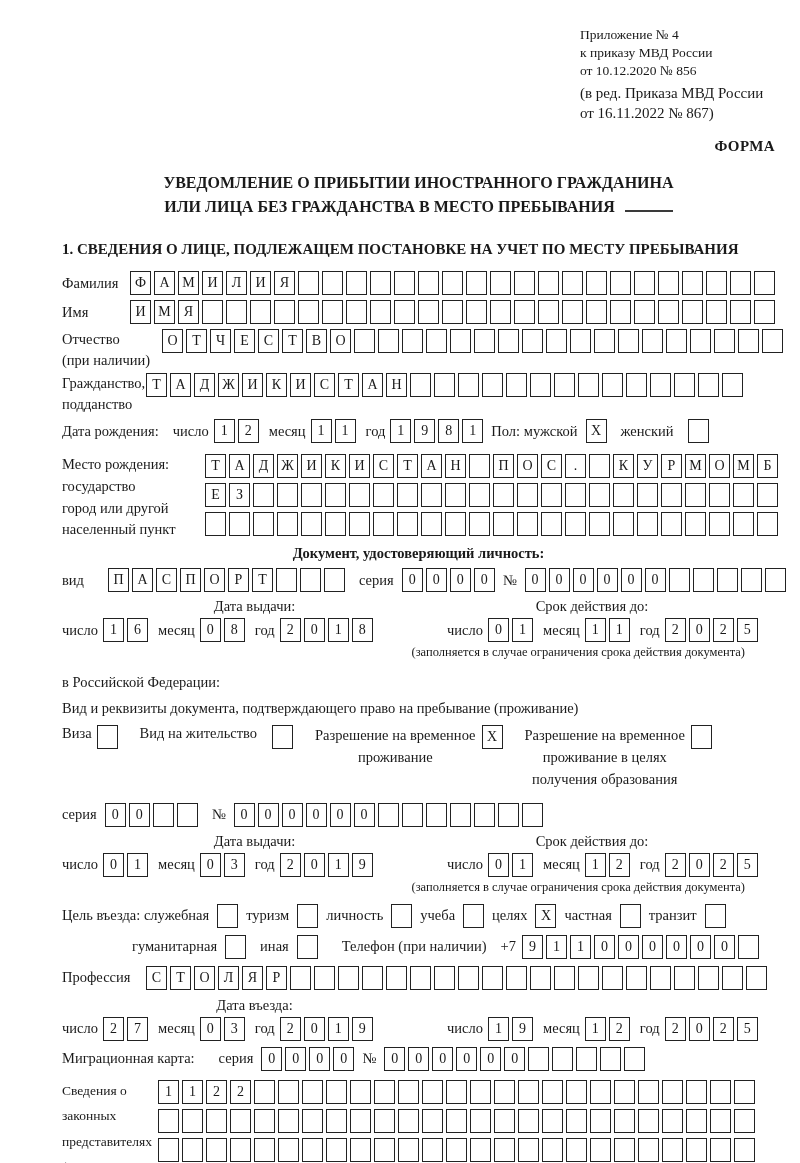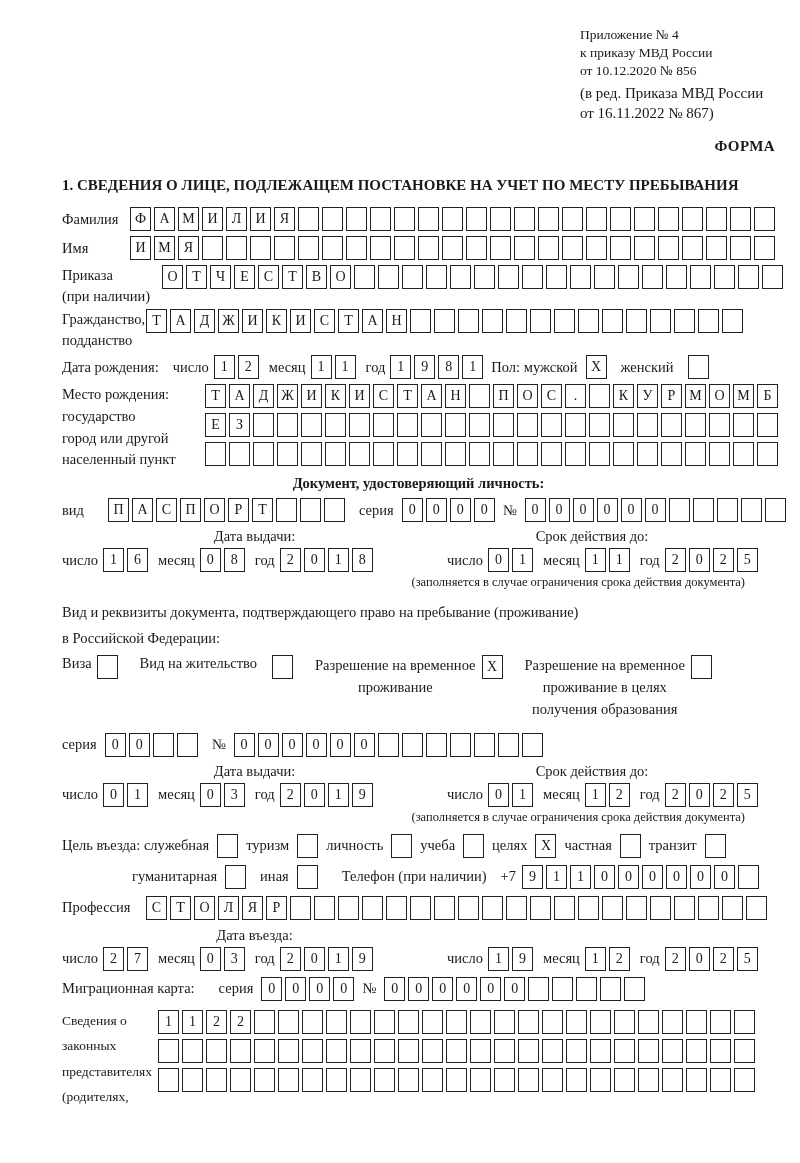--- a/index.html
+++ b/index.html
@@ -63,20 +63,26 @@
     <div>Приложение № 4</div>
     <div>к приказу МВД России</div>
     <div>от 10.12.2020 № 856</div>
     <div class="small">
       <div>(в ред. Приказа МВД России</div>
       <div>от 16.11.2022 № 867)</div>
     </div>
   </div>
   <div class="forma">ФОРМА</div>
 
+  <div class="title">
+    <div>УВЕДОМЛЕНИЕ О ПРИБЫТИИ ИНОСТРАННОГО ГРАЖДАНИНА</div>
+    <div>
+      <span>ИЛИ ЛИЦА БЕЗ ГРАЖДАНСТВА В МЕСТО ПРЕБЫВАНИЯ</span><span class="title-underline"></span>
+    </div>
+  </div>
 
   <div class="sec-heading">1. СВЕДЕНИЯ О ЛИЦЕ, ПОДЛЕЖАЩЕМ ПОСТАНОВКЕ НА УЧЕТ ПО МЕСТУ ПРЕБЫВАНИЯ</div>
 
   <div class="row">
     <span class="lbl w68">Фамилия</span>
     <span class="cells">
         <span class="cell">Ф</span>
         <span class="cell">А</span>
         <span class="cell">М</span>
         <span class="cell">И</span>
@@ -134,21 +140,21 @@
         <span class="cell"></span>
         <span class="cell"></span>
         <span class="cell"></span>
         <span class="cell"></span>
         <span class="cell"></span>
       </span>
   </div>
 
   <div class="row top" style="margin-bottom:2px;">
     <span class="ml w100">
-      <span>Приказа</span>
+      <span>Отчество</span>
       <span>(при наличии)</span>
     </span>
     <span class="cells">
         <span class="cell">О</span>
         <span class="cell">Т</span>
         <span class="cell">Ч</span>
         <span class="cell">Е</span>
         <span class="cell">С</span>
         <span class="cell">Т</span>
         <span class="cell">В</span>
@@ -201,21 +207,21 @@
         <span class="cell"></span>
         <span class="cell"></span>
         <span class="cell"></span>
         <span class="cell"></span>
         <span class="cell"></span>
         <span class="cell"></span>
         <span class="cell"></span>
       </span>
   </div>
 
-  <div class="row" style="margin-bottom:5px;">
+  <div class="row" style="margin-bottom:11px;">
     <span class="lbl">Дата рождения:</span>
     <span class="gap14"></span>
     <span class="dg-lbl">число</span>
     <span class="cells">
         <span class="cell">1</span>
         <span class="cell">2</span>
       </span>
     <span class="dg-lbl mid">месяц</span>
     <span class="cells">
         <span class="cell">1</span>
@@ -414,22 +420,22 @@
       <span class="cells">
           <span class="cell">2</span>
           <span class="cell">0</span>
           <span class="cell">2</span>
           <span class="cell">5</span>
         </span>
     </span>
   </div>
   <div class="note">(заполняется в случае ограничения срока действия документа)</div>
 
+  <div class="intro">в Российской Федерации:</div>
   <div class="intro">Вид и реквизиты документа, подтверждающего право на пребывание (проживание)</div>
-  <div class="intro">в Российской Федерации:</div>
 
   <div class="cbrow">
     <span class="cbg">
       <span class="lbl">Виза</span>
       <span class="cells">
           <span class="cell"></span>
         </span>
     </span>
     <span class="sp22"></span>
     <span class="cbg">

